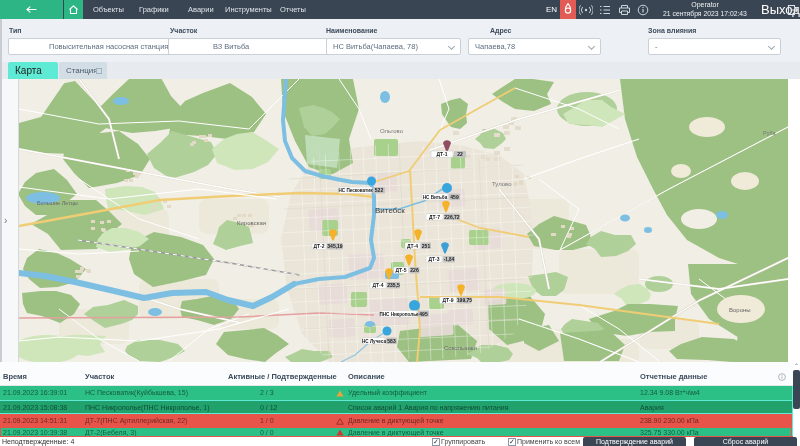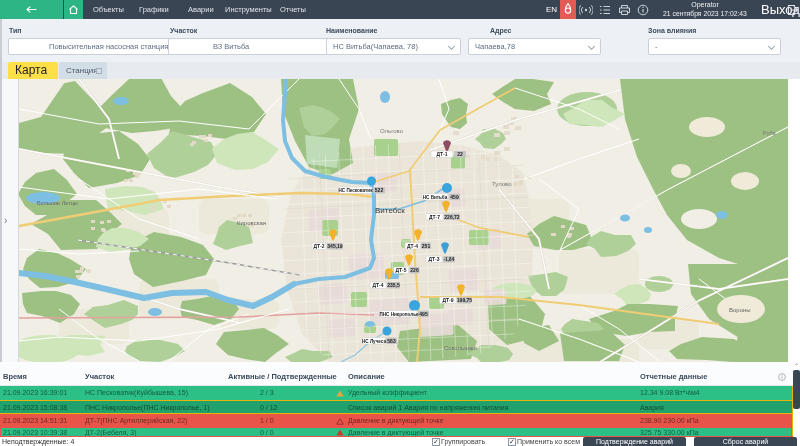--- a/index.html
+++ b/index.html
@@ -85,21 +85,21 @@
   <div class="flabel" style="left:490px;">Адрес</div>
   <div class="flabel" style="left:648px;">Зона влияния</div>
   <div class="fsel" style="left:8px;width:137px;padding-left:40px;">Повысительная насосная станция<span class="chev"></span></div>
   <div class="fsel" style="left:168px;width:125px;padding-left:44px;">ВЗ Витьба<span class="chev"></span></div>
   <div class="fsel" style="left:326px;width:127px;">НС Витьба(Чапаева, 78)<span class="chev"></span></div>
   <div class="fsel" style="left:468px;width:125px;">Чапаева,78<span class="chev"></span></div>
   <div class="fsel" style="left:648px;width:125px;">-<span class="chev"></span></div>
 </div>
 
 <div class="abs" style="left:0;top:62px;width:800px;height:17px;background:#e7ebf0;">
-  <div class="abs" style="left:8px;top:0;width:50px;height:17px;background:#fde047;font-size:12px;color:#222;
+  <div class="abs" style="left:8px;top:0;width:50px;height:17px;background:#5eead4;font-size:10px;color:#222;
        line-height:17px;border-radius:2px 2px 0 0;"><span style="margin-left:7px;">Карта</span></div>
   <div class="abs" style="left:59px;top:0;width:48px;height:17px;background:#d3dde6;font-size:8px;color:#4a5a68;
        line-height:17px;border-radius:2px 2px 0 0;"><span style="margin-left:7px;">Станция</span>
     <svg class="abs" style="right:5px;top:6px;" width="6" height="6">
         <rect x="0.5" y="0.5" width="5" height="5" fill="none" stroke="#9fb0bf" stroke-width="1"></rect>
       </svg>
   </div>
 </div>
 
 <div class="abs" style="left:0;top:79px;width:800px;height:283px;background:#fff;">
@@ -468,21 +468,21 @@
             <text x="404.5" y="236.5" text-anchor="middle">495</text>
       <text x="355" y="263.5" text-anchor="middle" font-size="4.6">НС Лучеса</text>
             <text x="372.5" y="263.5" text-anchor="middle">583</text>
     </g>
   </g>
 </svg>
   </div>
 </div>
 <div class="abs" style="left:0;top:19px;width:2px;height:343px;background:#c9cdd3;"></div>
 
-<div class="abs" style="left:0;top:362px;width:800px;height:84px;background:#eab308;">
+<div class="abs" style="left:0;top:362px;width:800px;height:84px;background:#5eead4;">
   <div class="abs" style="left:0;top:0;width:800px;height:23px;background:#fbfcfd;border-bottom:1px solid #e4e7ea;">
     <div class="th" style="left:3px;">Время</div>
     <div class="th" style="left:85px;">Участок</div>
     <div class="th" style="left:228px;">Активные / Подтвержденные</div>
     <div class="th" style="left:348px;">Описание</div>
     <div class="th" style="left:640px;">Отчетные данные</div>
     <svg class="abs" style="left:778px;top:11px;" width="8" height="8">
         <circle cx="4" cy="4" r="3.4" fill="none" stroke="#9aa4ae" stroke-width="0.8"></circle>
         <path d="M4 3.4 v2.2" stroke="#9aa4ae" stroke-width="0.9"></path>
         <circle cx="4" cy="2.2" r="0.5" fill="#9aa4ae"></circle>

